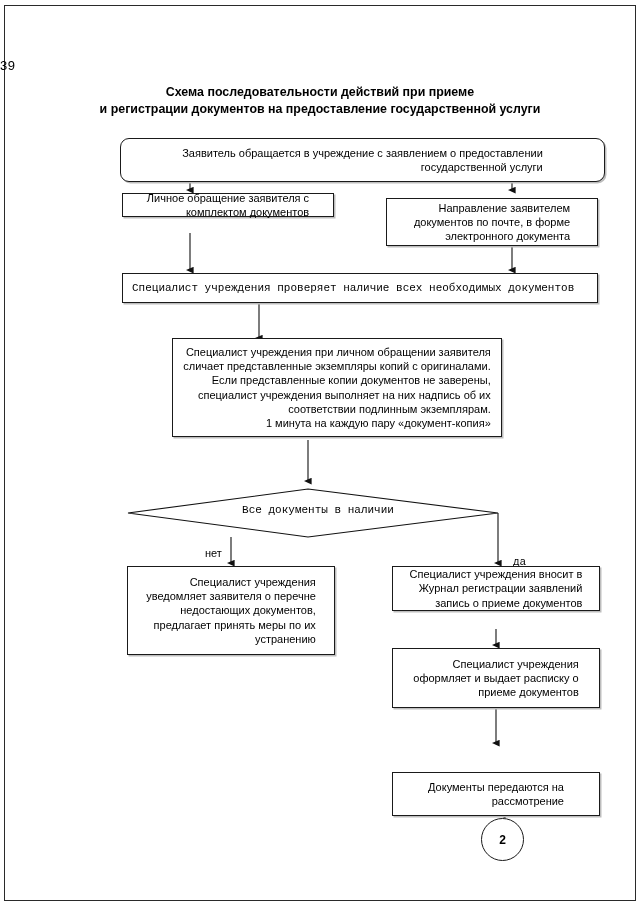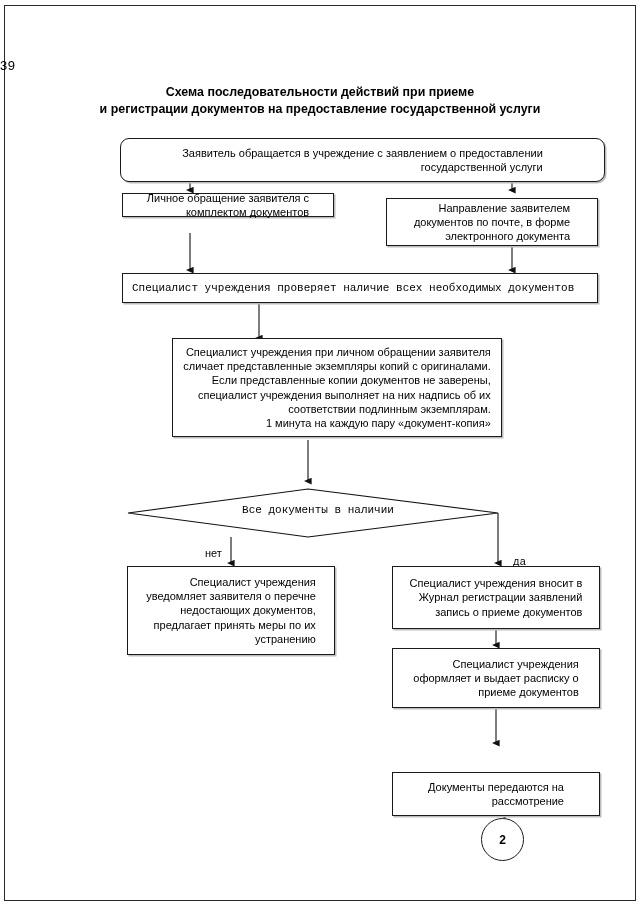--- a/index.html
+++ b/index.html
@@ -60,21 +60,21 @@
   .shadowed { box-shadow: 1.5px 1.5px 0 #bdbdbd; }
 
   
   #n-start    { left: 120px; top: 138px; width: 485px; height: 44px; }
   #n-personal { left: 122px; top: 193px; width: 212px; height: 24px; }
   #n-mail     { left: 386px; top: 198px; width: 212px; height: 48px; }
   #n-check    { left: 122px; top: 273px; width: 476px; height: 30px;
                 justify-content: flex-start; padding-left: 9px; text-align: left; font-family: Liberation Mono, monospace; }
   #n-compare  { left: 127px; top: 338px; width: 330px; height: 99px; margin-left: 45px; }
   #n-notify   { left: 127px; top: 566px; width: 208px; height: 89px; }
-  #n-journal  { left: 392px; top: 566px; width: 208px; height: 63px; }
+  #n-journal  { left: 392px; top: 566px; width: 208px; height: 45px; }
   #n-receipt  { left: 392px; top: 648px; width: 208px; height: 60px; }
   #n-transfer { left: 392px; top: 746px; width: 208px; height: 44px; margin-top: 26px; }
 
   .diamond-label {
     position: absolute;
     left: 140px; top: 504px;
     width: 356px;
     text-align: center;
     font-size: 11px;
     font-family: Liberation Mono, monospace;

